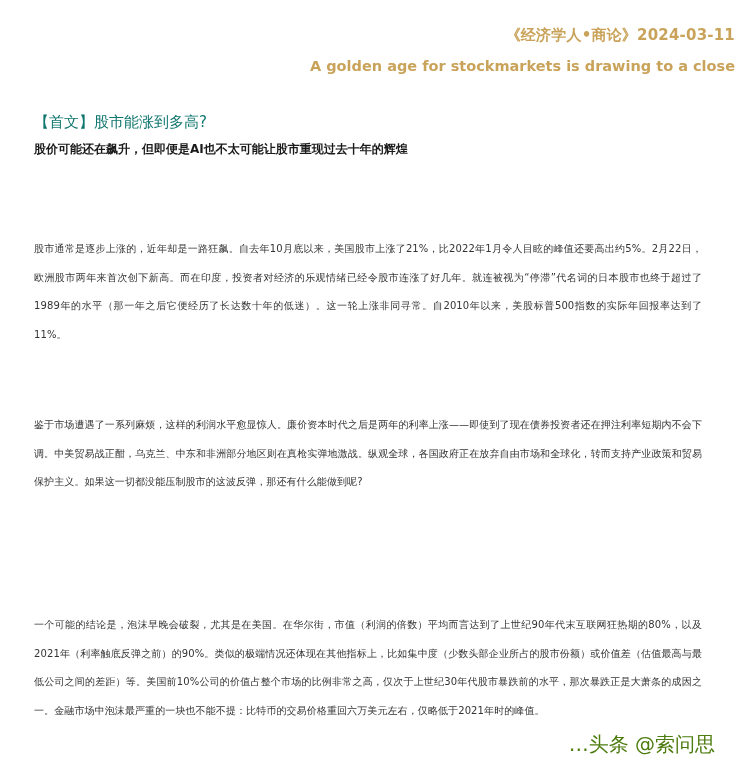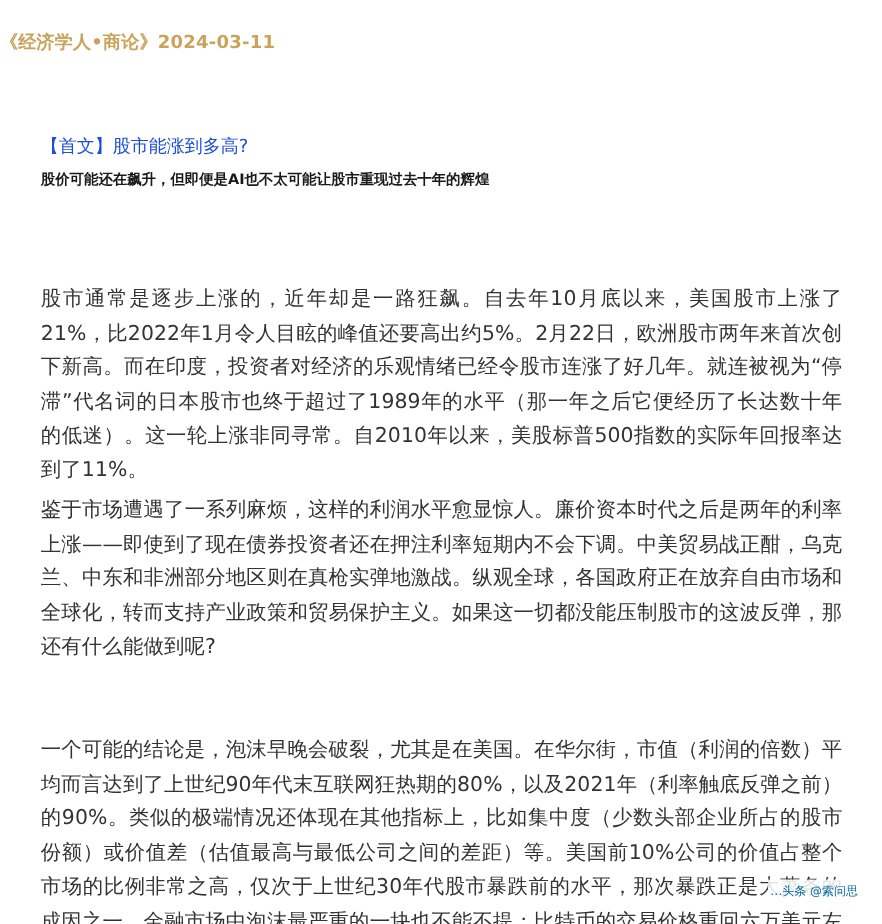--- a/index.html
+++ b/index.html
@@ -13,21 +13,21 @@
       overflow: hidden;
       position: relative;
       font-family: "DejaVu Sans", "Liberation Sans", sans-serif;
       color: #333333;
     }
     .header {
       position: absolute;
       left: 0;
       top: 24px;
       width: 735px;
-      text-align: left;
+      text-align: right;
     }
     .source-line {
       color: #c9a35a;
       font-size: 15px;
       font-weight: bold;
       line-height: 22px;
       letter-spacing: 0.2px;
     }
     .english-title {
       margin-top: 9px;
@@ -36,65 +36,66 @@
       font-weight: bold;
       line-height: 22px;
     }
     .article {
       position: absolute;
       left: 34px;
       top: 111px;
       width: 668px;
     }
     .kicker {
-      color: #1d4ed8;
+      color: #0f766e;
       font-size: 15px;
       line-height: 22px;
     }
     .headline {
       margin-top: 7px;
       color: #1a1a1a;
       font-size: 22px;
       font-weight: bold;
       line-height: 30px;
       letter-spacing: 0.5px;
     }
     .subheadline {
       margin-top: 4px;
       color: #1a1a1a;
       font-size: 12px;
       font-weight: bold;
       line-height: 24px;
     }
     .paragraph {
-      font-size: 17px;
+      font-size: 10px;
       line-height: 28.5px;
       color: #333333;
       text-align: justify;
       letter-spacing: 0.1px;
     }
     .p1 { position: absolute; top: 124px; left: 0; width: 668px; }
     .p2 { position: absolute; top: 300px; left: 0; width: 668px; }
     .p3 { position: absolute; top: 500px; left: 0; width: 668px; }
     .watermark {
       position: absolute;
       right: 18px;
       top: 733px;
-      font-size: 10px;
-      color: #0369a1;
+      font-size: 20px;
+      color: #4d7c0f;
       background: rgba(255,255,255,0.85);
       padding: 0 2px;
       line-height: 22px;
     }
   </style>
 </head>
 <body>
 
 <div class="header">
   <div class="source-line">《经济学人•商论》2024-03-11</div>
+  <div class="english-title">A golden age for stockmarkets is drawing to a close</div>
 </div>
 
 <div class="article">
   <div class="kicker">【首文】股市能涨到多高?</div>
   <div class="subheadline">股价可能还在飙升，但即便是AI也不太可能让股市重现过去十年的辉煌</div>
 
   <p class="paragraph p1" style="margin:0">股市通常是逐步上涨的，近年却是一路狂飙。自去年10月底以来，美国股市上涨了21%，比2022年1月令人目眩的峰值还要高出约5%。2月22日，欧洲股市两年来首次创下新高。而在印度，投资者对经济的乐观情绪已经令股市连涨了好几年。就连被视为“停滞”代名词的日本股市也终于超过了1989年的水平（那一年之后它便经历了长达数十年的低迷）。这一轮上涨非同寻常。自2010年以来，美股标普500指数的实际年回报率达到了11%。</p>
   <p class="paragraph p2" style="margin:0">鉴于市场遭遇了一系列麻烦，这样的利润水平愈显惊人。廉价资本时代之后是两年的利率上涨——即使到了现在债券投资者还在押注利率短期内不会下调。中美贸易战正酣，乌克兰、中东和非洲部分地区则在真枪实弹地激战。纵观全球，各国政府正在放弃自由市场和全球化，转而支持产业政策和贸易保护主义。如果这一切都没能压制股市的这波反弹，那还有什么能做到呢?</p>
   <p class="paragraph p3" style="margin:0">一个可能的结论是，泡沫早晚会破裂，尤其是在美国。在华尔街，市值（利润的倍数）平均而言达到了上世纪90年代末互联网狂热期的80%，以及2021年（利率触底反弹之前）的90%。类似的极端情况还体现在其他指标上，比如集中度（少数头部企业所占的股市份额）或价值差（估值最高与最低公司之间的差距）等。美国前10%公司的价值占整个市场的比例非常之高，仅次于上世纪30年代股市暴跌前的水平，那次暴跌正是大萧条的成因之一。金融市场中泡沫最严重的一块也不能不提：比特币的交易价格重回六万美元左右，仅略低于2021年时的峰值。</p>
 </div>

